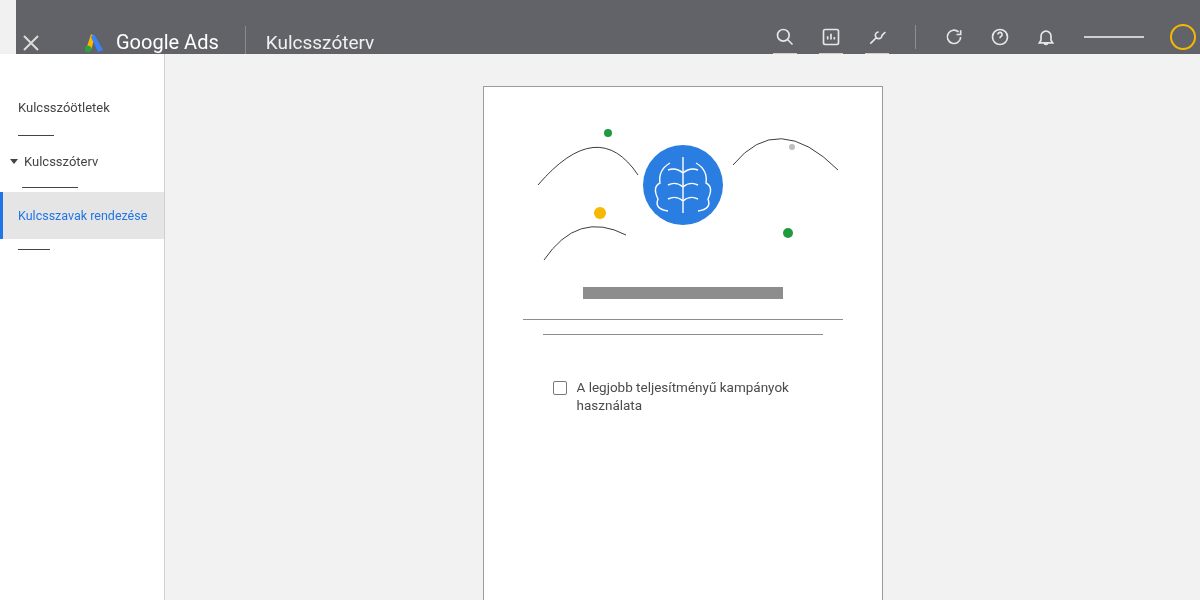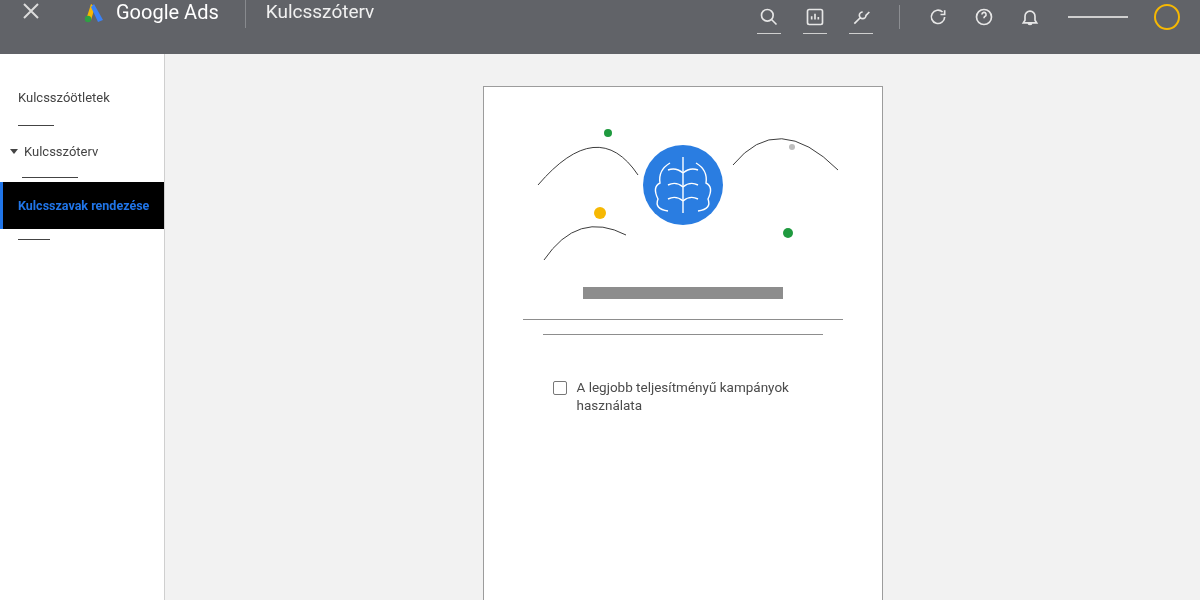--- a/index.html
+++ b/index.html
@@ -2,23 +2,24 @@
 <html><head>
 <meta charset="utf-8">
 <style>
   * { box-sizing: border-box; margin: 0; padding: 0; }
   body { font-family: Roboto, Arial, sans-serif; background: #f1f1f1; width: 1200px; height: 600px; overflow: hidden; }
   
   .header {
     height: 54px;
     background: #616368;
     display: flex;
-    align-items: flex-start;
-    padding: 0 20px;
+    align-items: flex-end;
+    padding: 0 4px;
     color: #fff;
+    margin-left: 16px;
   }
   .close-x {
     width: 22px; height: 22px;
     display: flex; align-items: center; justify-content: center;
     margin-right: 40px;
     cursor: pointer;
   }
   .close-x svg { stroke: #dcdcdc; }
   .logo {
     width: 24px; height: 24px;
@@ -79,21 +80,21 @@
   }
 
   .body {
     display: flex;
     height: calc(600px - 54px);
   }
   .sidebar {
     width: 165px;
     background: #fff;
     border-right: 1px solid #cfcfcf;
-    padding-top: 20px;
+    padding-top: 30px;
   }
   .sb-item {
     font-size: 13px;
     color: #444;
     padding: 16px 10px 16px 18px;
     cursor: pointer;
   }
   .sb-sep {
     height: 1px;
     background: #444;
@@ -114,27 +115,26 @@
     border-top: 5px solid #444;
     margin-right: 6px;
   }
   .sb-sep2 {
     height: 1px;
     background: #444;
     margin: 4px 18px 4px 22px;
     width: 56px;
   }
   .sb-active {
-    background: #000000;
+    background: #e5e5e5;
     border-left: 3px solid #2075e8;
     color: #2075e8;
     padding: 16px 6px 16px 15px;
     font-size: 12.5px;
     cursor: pointer;
-    font-weight: bold;
   }
   .sb-sep3 {
     height: 1px;
     background: #444;
     margin: 10px 18px 4px 18px;
     width: 32px;
   }
 
   .main {
     flex: 1;

